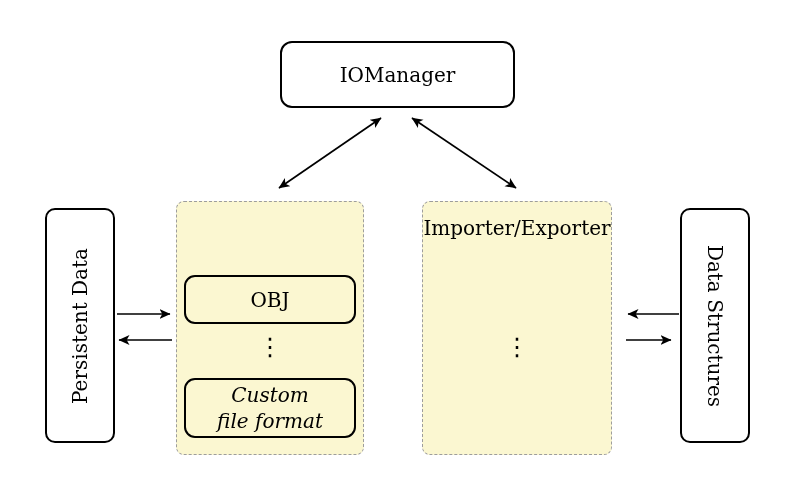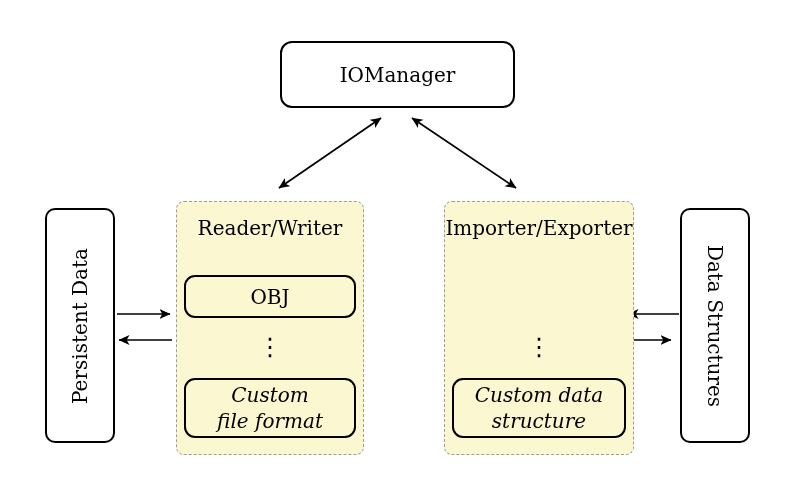--- a/index.html
+++ b/index.html
@@ -34,33 +34,33 @@
   .persistent .vlabel{transform:translate(-50%,-50%) rotate(-90deg);}
   .datastruct{left:680px;top:208px;width:70px;height:235px;}
   .datastruct .vlabel{transform:translate(-50%,-50%) rotate(90deg);}
 
   .panel{
     position:absolute;top:201px;height:254px;
     background:var(--panel-fill);
     border:1.6px dashed var(--panel-border);border-radius:8px;
   }
   .panel-left{left:176px;width:188px;}
-  .panel-right{left:444px;width:190px;padding-left:32px;}
+  .panel-right{left:422px;width:190px;padding-left:32px;}
   .panel-title{
     position:absolute;top:14px;left:0;width:100%;
     text-align:center;font-size:20px;white-space:nowrap;
   }
   .inner-node{
     position:absolute;left:7px;right:7px;
     background:var(--panel-fill);
     border:2.5px solid var(--stroke);border-radius:11px;
     display:flex;align-items:center;justify-content:center;
     text-align:center;font-size:20px;line-height:26px;white-space:pre-line;
   }
-  .inner-top{top:73px;height:43px;}
+  .inner-top{top:73px;height:49px;}
   .inner-bottom{top:176px;height:60px;font-style:italic;}
   .vdots{
     position:absolute;left:0;width:100%;top:128px;height:34px;
     display:flex;align-items:center;justify-content:center;
     font-size:24px;line-height:1;
   }
 </style>
 </head>
 <body>
 
@@ -88,33 +88,28 @@
 
   <div class="node vbox persistent">
     <span class="vlabel">Persistent Data</span>
   </div>
 
   <div class="node vbox datastruct">
     <span class="vlabel">Data Structures</span>
   </div>
 
   <div class="panel panel-left">
-    <div class="panel-title">Reader/Writer</div>
     <div class="inner-node inner-top">
       <span>OBJ</span>
     </div>
     <div class="vdots">⋮</div>
     <div class="inner-node inner-bottom">
       <span>Custom
 file format</span>
     </div>
   </div>
 
   <div class="panel panel-right">
     <div class="panel-title">Importer/Exporter</div>
     <div class="vdots">⋮</div>
-    <div class="inner-node inner-bottom">
-      <span>Custom data
-structure</span>
-    </div>
   </div>
 
 </div>
 
 </body></html>

